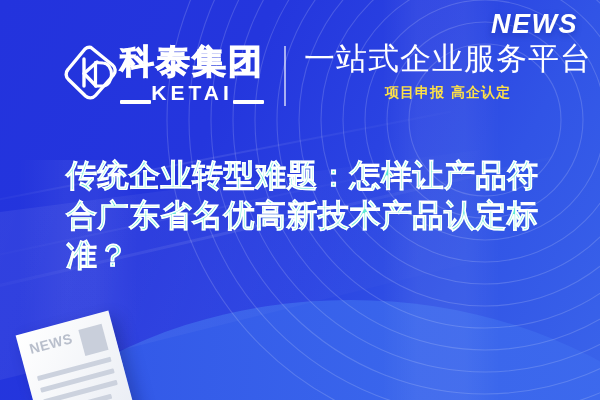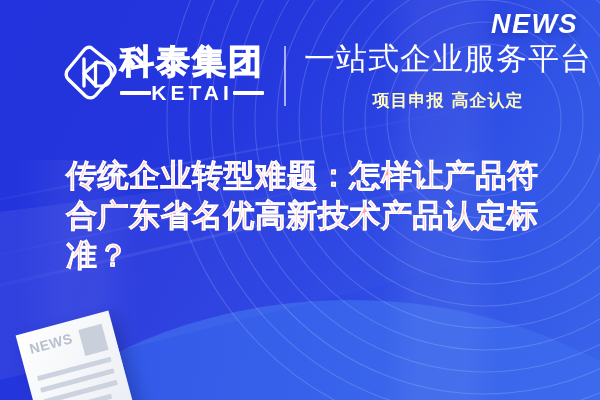--- a/index.html
+++ b/index.html
@@ -128,21 +128,21 @@
     color: #ffffff;
     font-size: 34px;
     font-weight: 700;
     letter-spacing: 2px;
     line-height: 38px;
     white-space: nowrap;
     -webkit-text-stroke: 1.1px #ffffff;
   }
   .logo-en-row {
     display: flex;
-    align-items: center;
+    align-items: flex-end;
     margin-top: 2px;
   }
   .logo-dash {
     height: 4px;
     background: #ffffff;
     flex: 1 1 auto;
     min-width: 10px;
     border-radius: 1px;
   }
   .logo-en {
@@ -174,27 +174,27 @@
     font-family: "DejaVu Sans", "Liberation Sans", sans-serif;
     color: #ffffff;
     font-size: 31px;
     line-height: 36px;
     font-weight: 400;
     letter-spacing: 1px;
     white-space: nowrap;
   }
   .tagline-sub {
     font-family: "DejaVu Serif", "Liberation Serif", serif;
-    color: #fef9c3;
-    font-size: 17px;
+    color: #fde047;
+    font-size: 14px;
     line-height: 26px;
     font-weight: 700;
     letter-spacing: 1px;
     white-space: nowrap;
-    margin-top: 11px;
+    margin-top: 3px;
   }
 
   .news-badge {
     position: absolute;
     right: 22px;
     top: 9px;
     font-family: "Liberation Sans", sans-serif;
     font-size: 27px;
     font-weight: 700;
     font-style: italic;
@@ -202,21 +202,21 @@
     color: #ffffff;
     text-shadow: 0 2px 6px rgba(10,20,120,0.35);
   }
 
   
   .headline {
     position: absolute;
     left: 66px;
     top: 155px;
     width: 492px;
-    color: #fca5a5;
+    color: #5eead4;
     font-family: "DejaVu Sans", "Liberation Sans", sans-serif;
     font-size: 31px;
     font-weight: 700;
     line-height: 40px;
     letter-spacing: 0.5px;
     -webkit-text-stroke: 0.6px #ffffff;
   }
 
   
   .newspaper {

